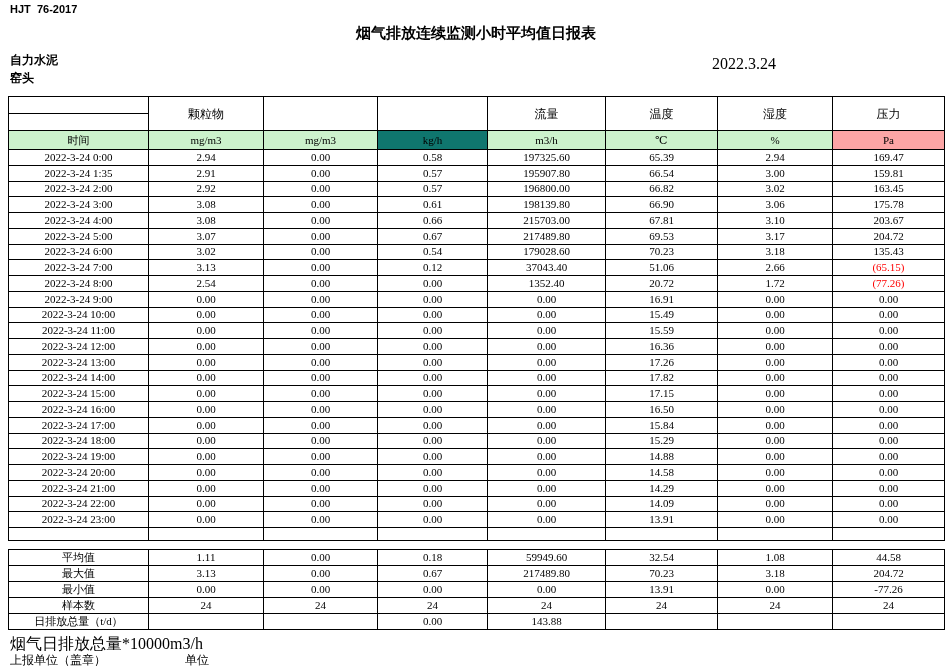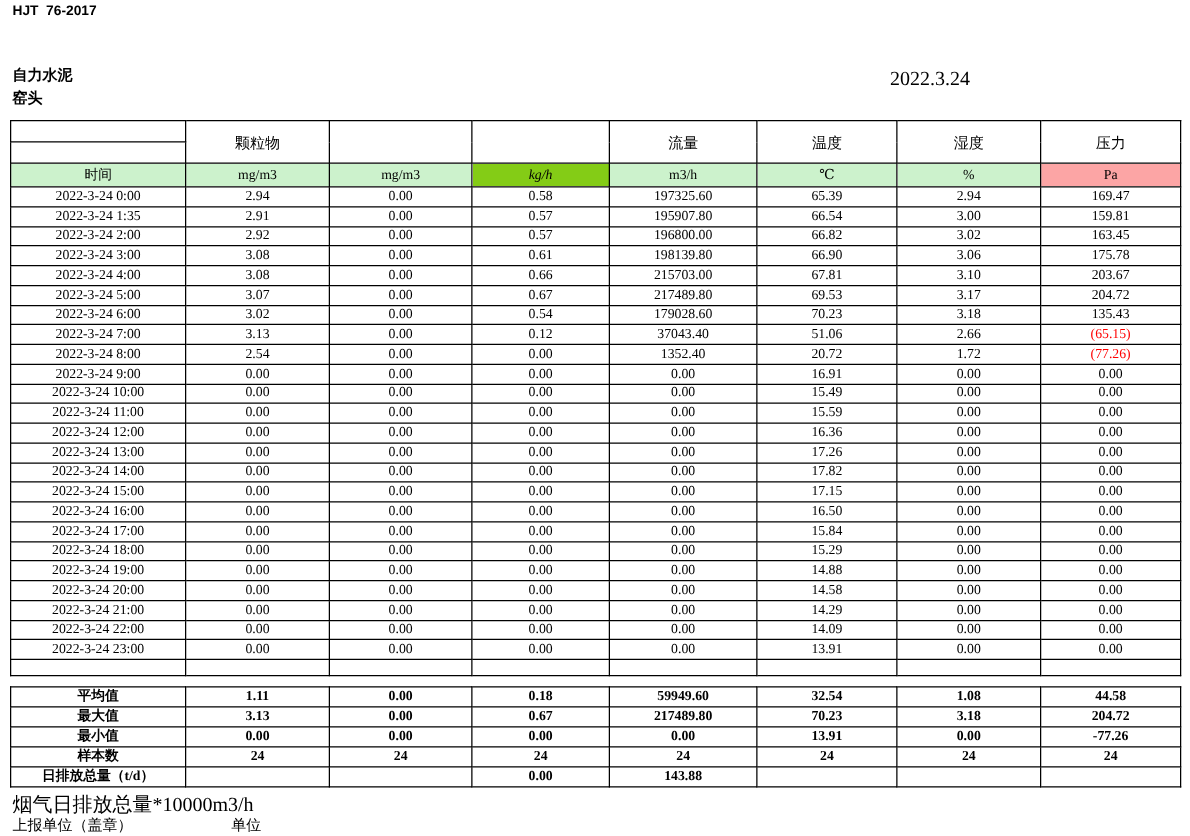--- a/index.html
+++ b/index.html
@@ -33,36 +33,37 @@
   table.report td {
     border:1px solid #000;
     text-align:center; vertical-align:middle;
     padding:0; overflow:hidden; white-space:nowrap;
   }
   tr.grp-row td { height:17px; font-size:12px; }
   tr.unit-row td { height:19px; }
   tr.data-row td { height:15.75px; }
   tr.empty-row td { height:13px; }
   tr.spacer-row td { height:9px; border:none; }
-  tr.sum-row td { height:16px;font-weight:bold; }
+  tr.sum-row td { height:16px; }
   td.left-label { text-align:left; padding-left:2px;margin-left:30px; }
   td.neg {}
 
   .footnote {
     position:absolute; left:10px; top:634px; font-size:16px;
   }
   .report-unit { position:absolute; left:10px; top:652px; font-size:12px; }
   .unit-label  { position:absolute; left:185px; top:652px; font-size:12px; }
 </style>
 </head>
 <body>
 
 <div class="page">
 
   <div class="doc-standard">HJT  76-2017</div>
+  <div class="doc-title">烟气排放连续监测小时平均值日报表</div>
   <div class="company">自力水泥</div>
   <div class="station">窑头</div>
   <div class="doc-date">2022.3.24</div>
 
   <div class="tablewrap">
     <table class="report">
       <colgroup>
         <col style="width:140px">
           <col style="width:115px">
           <col style="width:114px">
@@ -83,21 +84,21 @@
             <td rowspan="2">湿度</td>
             <td rowspan="2">压力</td>
           </tr>
           <tr class="grp-row">
             <td></td>
           </tr>
           <tr class="unit-row">
             <td style="background: rgb(204, 242, 204);">时间</td>
             <td style="background: rgb(204, 242, 204);">mg/m3</td>
             <td style="background: rgb(204, 242, 204);">mg/m3</td>
-            <td style="background: #84cc16; font-style: italic;">kg/h</td>
+            <td style="background: #0f766e;">kg/h</td>
             <td style="background: rgb(204, 242, 204);">m3/h</td>
             <td style="background: rgb(204, 242, 204);">℃</td>
             <td style="background: rgb(204, 242, 204);">%</td>
             <td style="background: #fca5a5;">Pa</td>
           </tr>
         </thead>
       <tbody>
           <tr class="data-row">
             <td>2022-3-24 0:00</td>
             <td>2.94</td>

